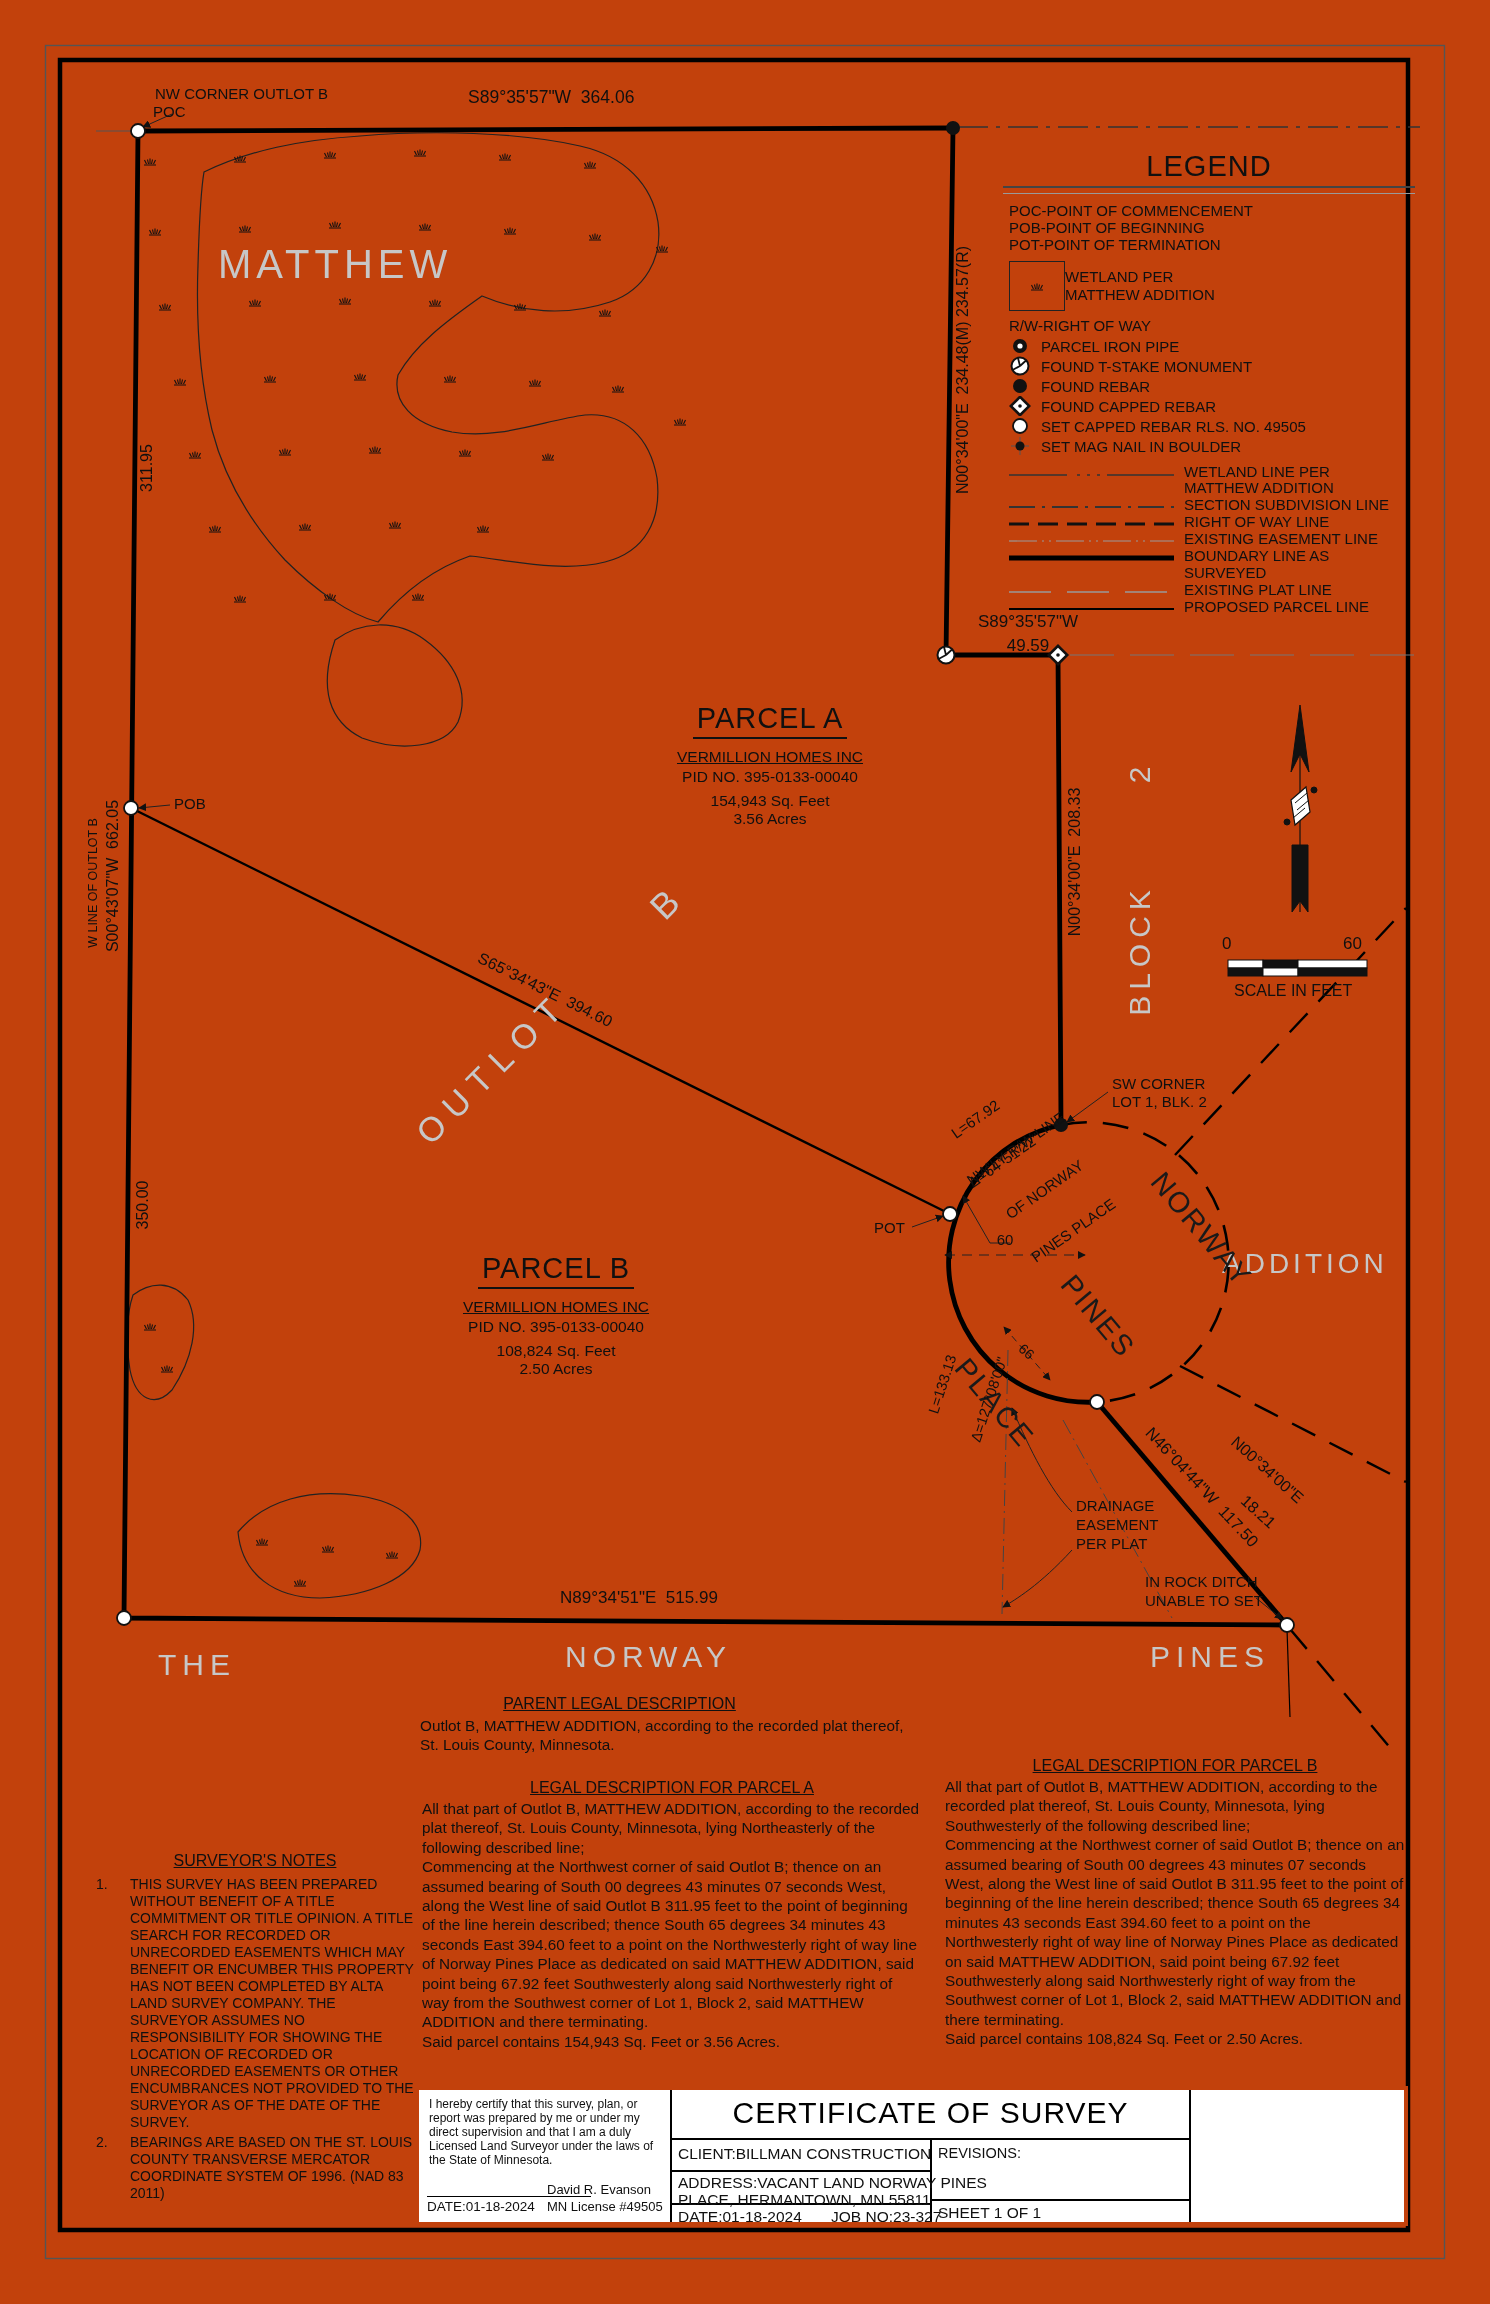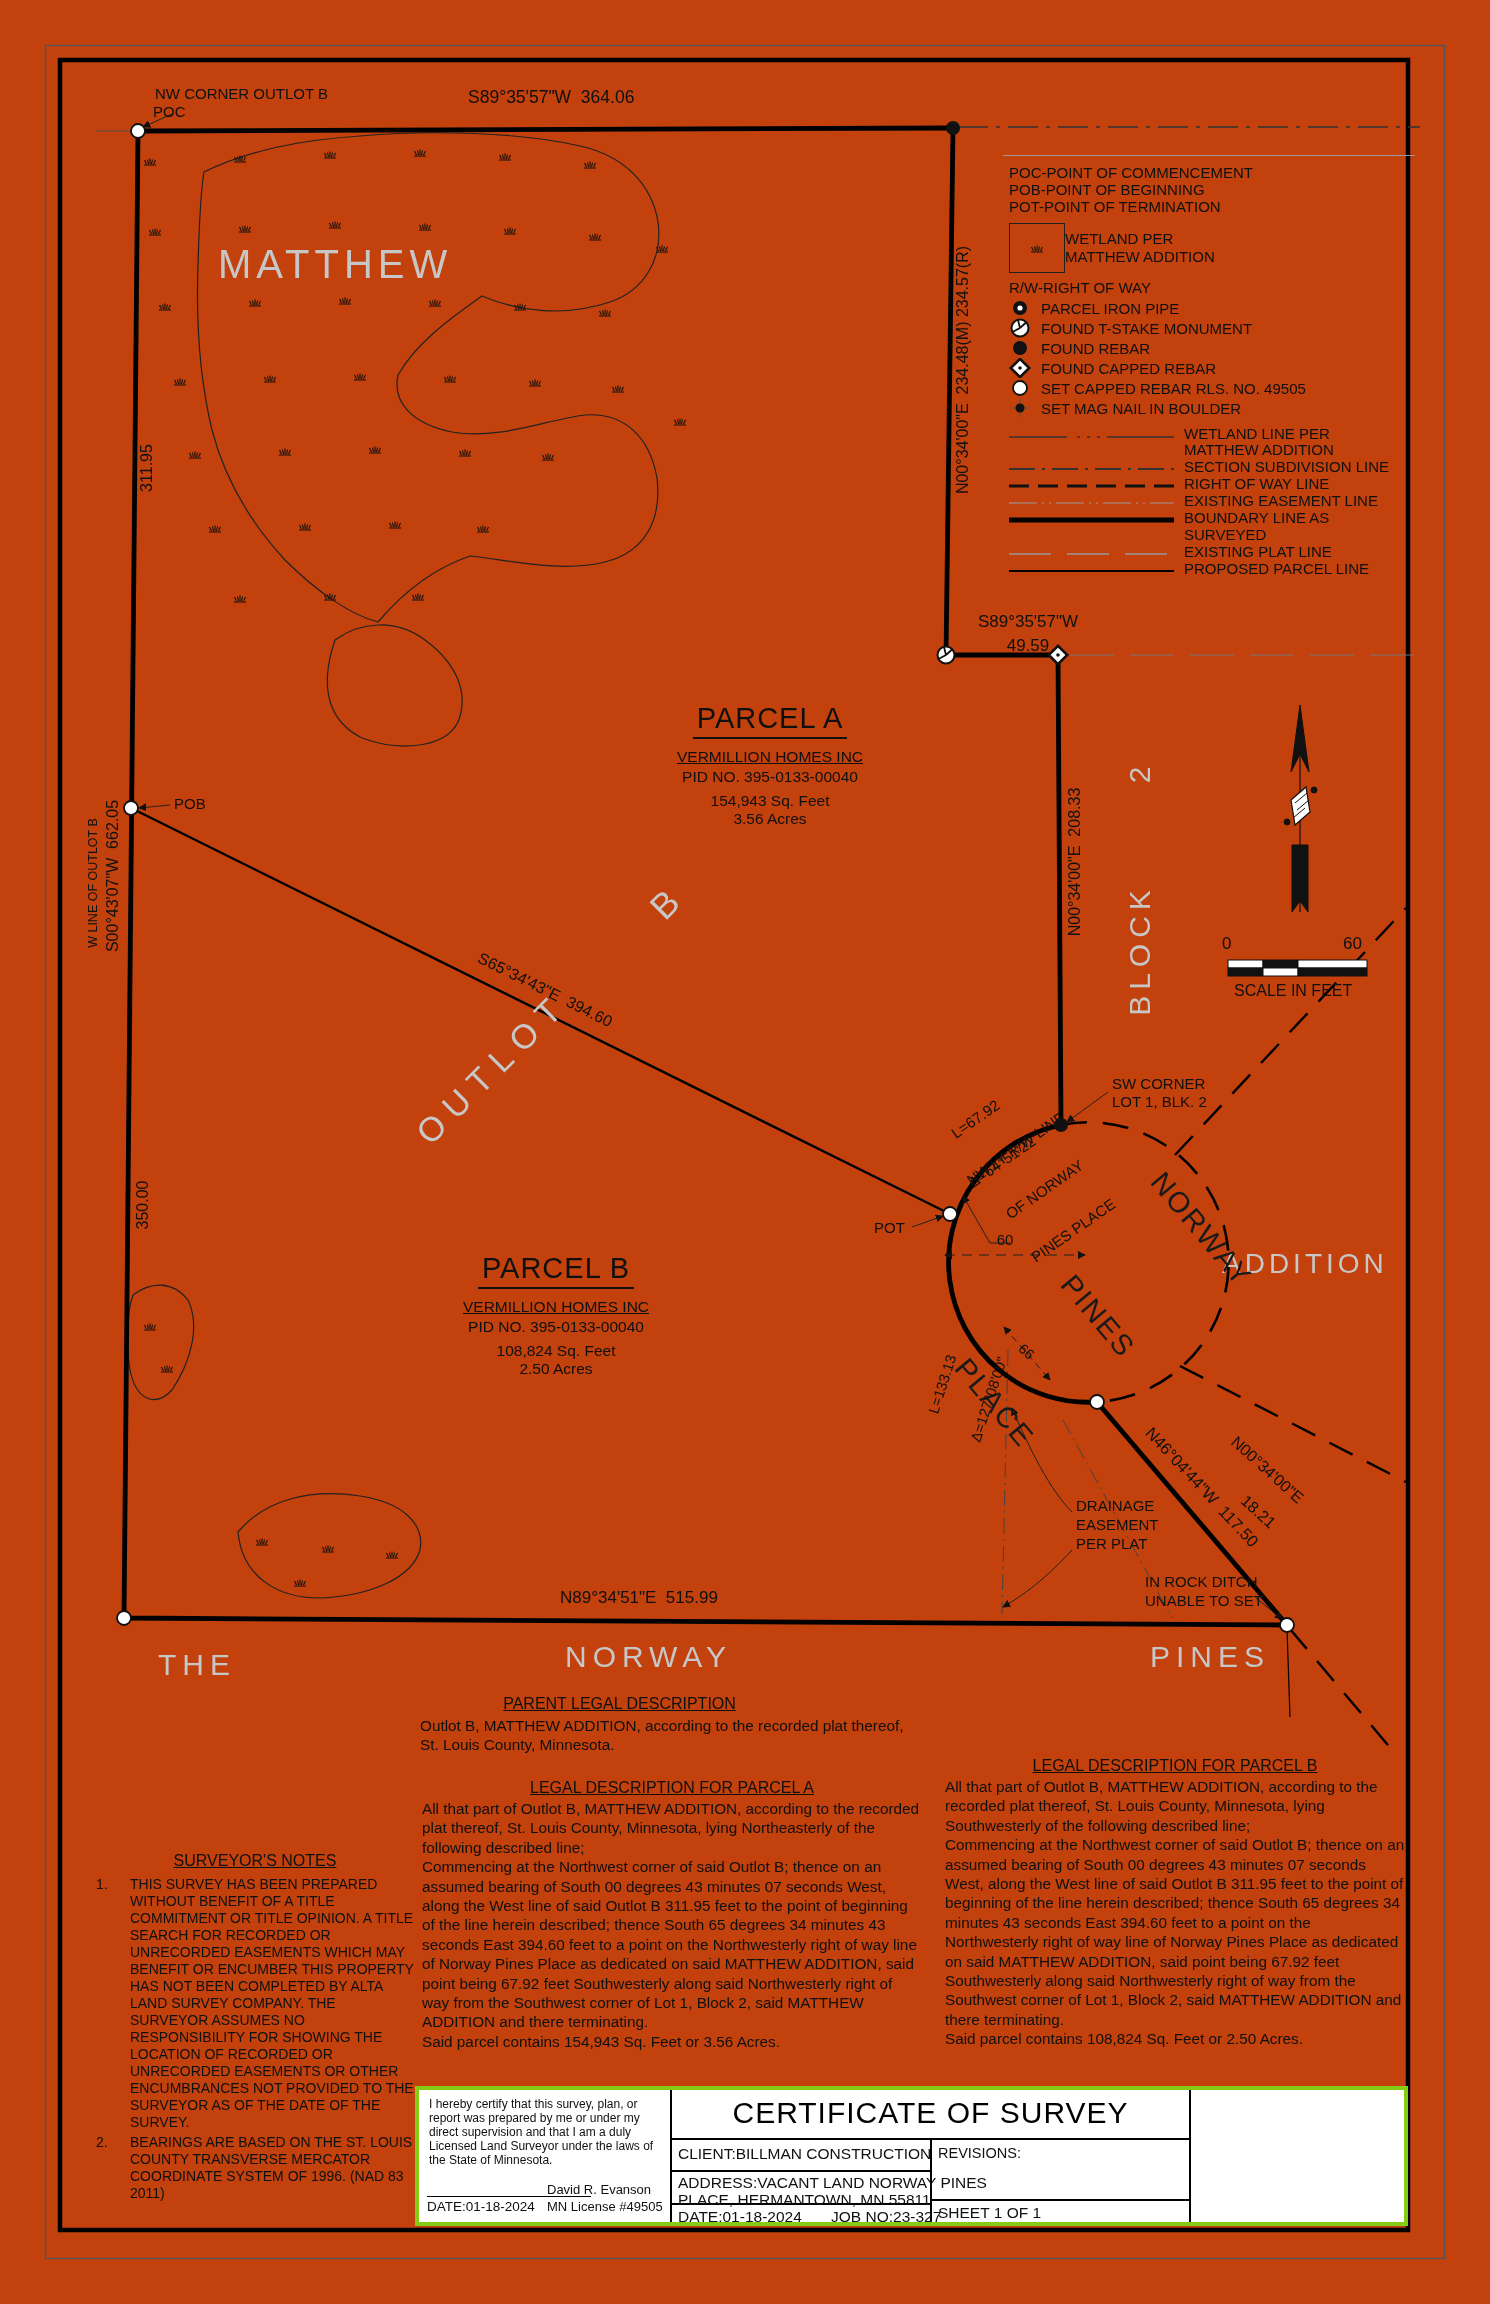--- a/index.html
+++ b/index.html
@@ -28,21 +28,21 @@
   .parcel .own { font-size:15.5px; margin-top:9px; text-decoration:underline; }
   .parcel .pid { font-size:15.5px; margin-top:2px; }
   .parcel .ar { font-size:15.5px; margin-top:6px; }
   .parcel .ar2 { font-size:15.5px; }
   .lg-h { position:absolute; text-align:center; font-size:16px; text-decoration:underline; color:#101010; white-space:pre; }
   .lg-b { position:absolute; font-size:15.3px; line-height:19.4px; color:#101010; }
   .notes { position:absolute; left:96px; top:1852px; width:318px; color:#101010; }
   .notes .nh { text-align:center; font-size:16px; text-decoration:underline; margin-bottom:6px; }
   .nrow { display:flex; gap:10px; font-size:14px; line-height:17px; margin-bottom:3px; }
   .nnum { flex:0 0 24px; }
-  .tb { position:absolute; left:415px; top:2086px; width:993px; height:140px; border:4px solid #84cc16; background:#fff; }
+  .tb { position:absolute; left:415px; top:2086px; width:993px; height:140px; border:4px solid #c2410c; background:#fff; }
   .tb .cell { position:absolute; color:#101010; }
   .vline { position:absolute; top:0; bottom:0; border-left:2px solid #000; }
   .hline { position:absolute; border-top:2px solid #000; }
   .cert-title { position:absolute; left:251px; width:521px; top:6px; text-align:center; font-size:30px; letter-spacing:1px; color:#000; }
   .tbtxt { font-size:15.5px; white-space:pre; }
   .alta-name { font-family:"Liberation Serif",serif; font-weight:bold; font-size:46px; line-height:44px; color:#111; }
   .alta-co { font-family:"Liberation Serif",serif; font-size:17px; letter-spacing:1.5px; color:#111; }
   .alta-sm { font-size:11px; line-height:12.5px; text-align:center; color:#111; }
   .certify { font-size:12px; line-height:14px; color:#101010; }
 </style>
@@ -280,20 +280,21 @@
   <div class="l" style="left:1076px; top:1517px; font-size:15px;">EASEMENT</div>
   <div class="l" style="left:1076px; top:1536px; font-size:15px;">PER PLAT</div>
   <div class="l" style="left:1145px; top:1574px; font-size:15px;">IN ROCK DITCH</div>
   <div class="l" style="left:1145px; top:1593px; font-size:15px;">UNABLE TO SET</div>
 
   <div class="l" style="left:1222px; top:934px; font-size:17px;">0</div>
   <div class="l" style="left:1343px; top:934px; font-size:17px;">60</div>
   <div class="l" style="left:1234px; top:982px; font-size:16px;">SCALE IN FEET</div>
 
   <div class="legend">
+    <div class="legend-title">LEGEND</div>
     <div class="legend-rule"></div>
     <div class="legend-abbrev">POC-POINT OF COMMENCEMENT</div>
     <div class="legend-abbrev">POB-POINT OF BEGINNING</div>
     <div class="legend-abbrev">POT-POINT OF TERMINATION</div>
     <div class="legend-wet">
       <div class="wetbox">
         <svg width="20" height="14">
             <use href="#tuft" x="10" y="11"></use>
           </svg>
       </div>

